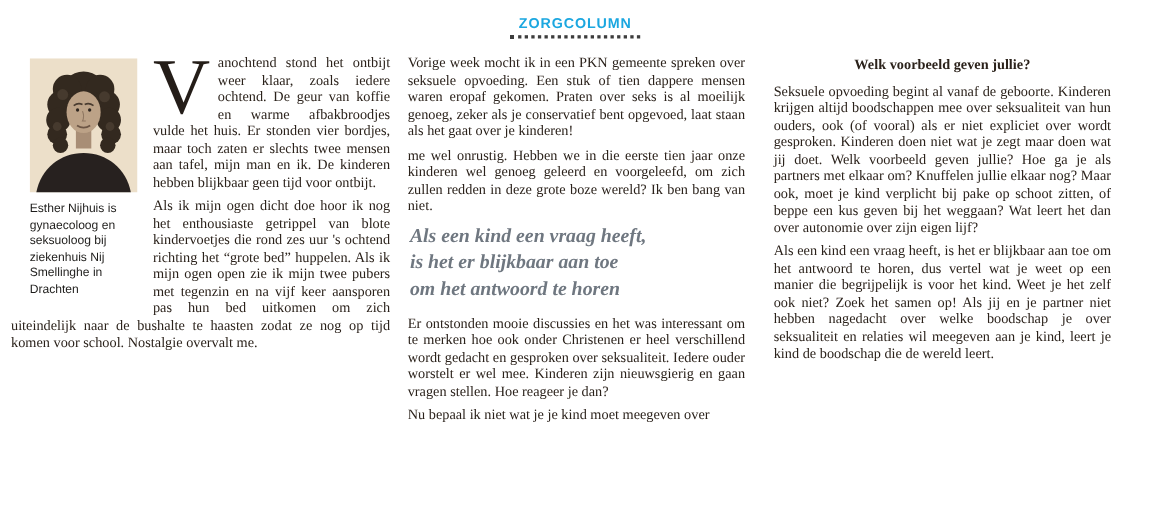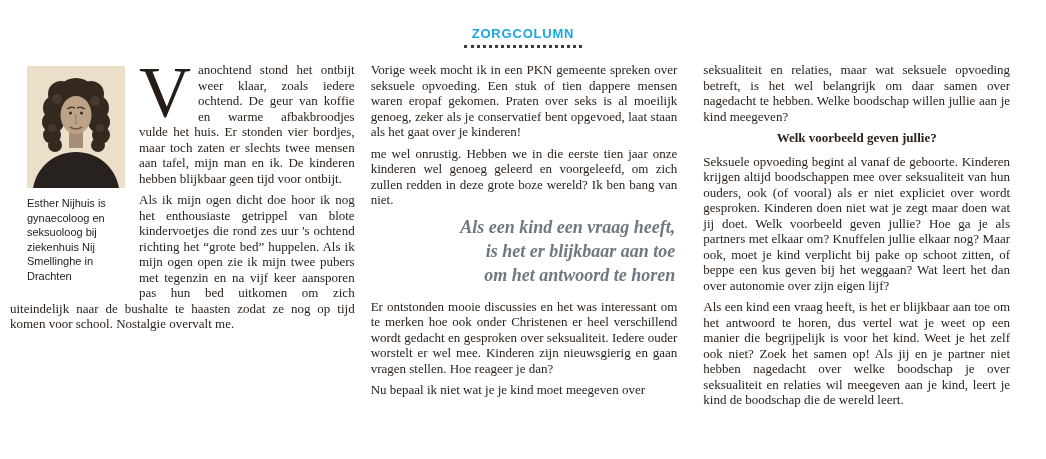--- a/index.html
+++ b/index.html
@@ -2,21 +2,21 @@
 <html lang="nl"><head>
 <meta charset="utf-8">
 <style>
   * { margin:0; padding:0; box-sizing:border-box; }
   body { background:#ffffff; }
   .page {
     position:relative; width:1046px; height:459px; overflow:hidden;
     background:#ffffff; color:#2b221b;
     font-family:"Liberation Serif","DejaVu Serif",serif;
   }
-  header { text-align:center; padding-top:26px; }
+  header { text-align:center; padding-top:13px; }
   .kicker {
     font-family:"Liberation Sans","DejaVu Sans",sans-serif;
     font-weight:700; font-size:13px; letter-spacing:0.8px;
     color:#1ba7e0; text-transform:uppercase;
   }
   .dotted-divider {
     width:118px; margin:4px auto 0; height:0;
     border-bottom:3px dotted #3d3d3d;
   }
   .title {
@@ -44,21 +44,21 @@
     font-weight:400; font-size:11px; line-height:14.5px;
     color:#1e1d1b; text-align:left;
   }
 
   .dropcap {
     float:left; font-size:72px; line-height:57px; height:57px;
     padding:2px 7px 0 0; color:#241d18;
   }
 
   .quote {
-    margin:7px 2px 12px; text-align:right;
+    margin:7px 2px 12px; text-align:left;
     font-style:italic; font-weight:700;
     font-size:18px; line-height:24px; color:#6f7780;
     white-space:pre-line;
   }
   .subhead { font-size:13px; line-height:15.5px; font-weight:700; margin:2px 0 8px; text-align:center; }
 </style>
 </head>
 <body>
 
 <div class="page">
@@ -114,20 +114,19 @@
       <p class="body-p">Vorige week mocht ik in een PKN gemeente spreken over seksuele opvoeding. Een stuk of tien dappere mensen waren eropaf gekomen. Praten over seks is al moeilijk genoeg, zeker als je conservatief bent opgevoed, laat staan als het gaat over je kinderen!</p>
       <p class="body-p">me wel onrustig. Hebben we in die eerste tien jaar onze kinderen wel genoeg geleerd en voorgeleefd, om zich zullen redden in deze grote boze wereld? Ik ben bang van niet.</p>
       <blockquote class="quote">Als een kind een vraag heeft,
 is het er blijkbaar aan toe
 om het antwoord te horen</blockquote>
       <p class="body-p">Er ontstonden mooie discussies en het was interessant om te merken hoe ook onder Christenen er heel verschillend wordt gedacht en gesproken over seksualiteit. Iedere ouder worstelt er wel mee. Kinderen zijn nieuwsgierig en gaan vragen stellen. Hoe reageer je dan?</p>
       <p class="body-p last">Nu bepaal ik niet wat je je kind moet meegeven over</p>
     </div>
 
     <div class="col3">
-      <p class="body-p">seksualiteit en relaties, maar wat seksuele opvoeding betreft, is het wel belangrijk om daar samen over nagedacht te hebben. Welke boodschap willen jullie aan je kind meegeven?</p>
       <h2 class="subhead">Welk voorbeeld geven jullie?</h2>
       <p class="body-p">Seksuele opvoeding begint al vanaf de geboorte. Kinderen krijgen altijd boodschappen mee over seksualiteit van hun ouders, ook (of vooral) als er niet expliciet over wordt gesproken. Kinderen doen niet wat je zegt maar doen wat jij doet. Welk voorbeeld geven jullie? Hoe ga je als partners met elkaar om? Knuffelen jullie elkaar nog? Maar ook, moet je kind verplicht bij pake op schoot zitten, of beppe een kus geven bij het weggaan? Wat leert het dan over autonomie over zijn eigen lijf?</p>
       <p class="body-p last">Als een kind een vraag heeft, is het er blijkbaar aan toe om het antwoord te horen, dus vertel wat je weet op een manier die begrijpelijk is voor het kind. Weet je het zelf ook niet? Zoek het samen op! Als jij en je partner niet hebben nagedacht over welke boodschap je over seksualiteit en relaties wil meegeven aan je kind, leert je kind de boodschap die de wereld leert.</p>
     </div>
 
   </div>
 </div>
 
 </body></html>

